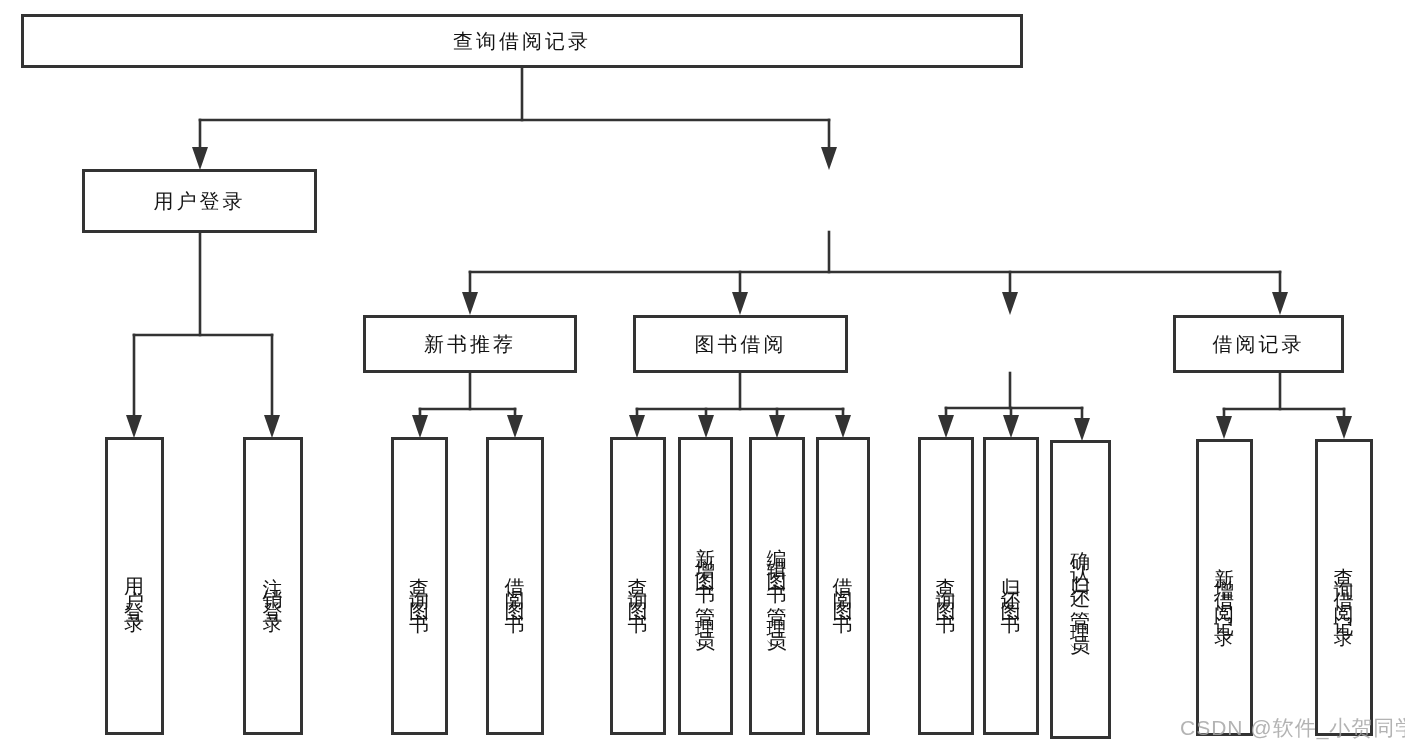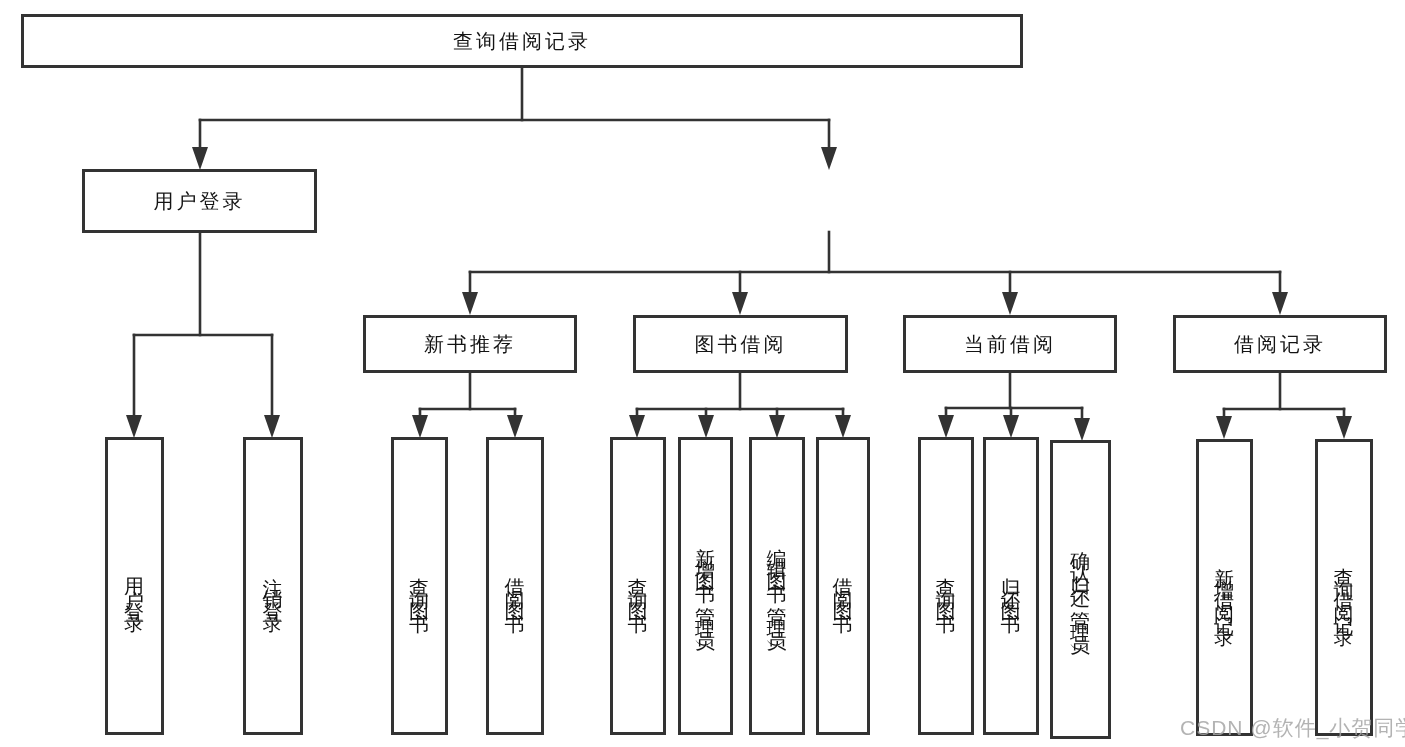--- a/index.html
+++ b/index.html
@@ -146,24 +146,21 @@
   <div class="node h" style="left:82px;top:169px;width:235px;height:64px">
     <span>用户登录</span>
   </div>
 
   <div class="node h" style="left:363px;top:315px;width:214px;height:58px">
     <span>新书推荐</span>
   </div>
   <div class="node h" style="left:633px;top:315px;width:215px;height:58px">
     <span>图书借阅</span>
   </div>
-  <div class="node h" style="left:903px;top:315px;width:214px;height:58px">
-    <span>当前借阅</span>
-  </div>
-  <div class="node h" style="left:1173px;top:315px;width:214px;height:58px">
+  <div class="node h" style="left:1173px;top:315px;width:171px;height:58px">
     <span>借阅记录</span>
   </div>
 
   <div class="node v" style="left:105px;top:437px;width:59px;height:298px">
     <span>用户登录</span>
   </div>
   <div class="node v" style="left:243px;top:437px;width:60px;height:298px">
     <span>注销登录</span>
   </div>
 

